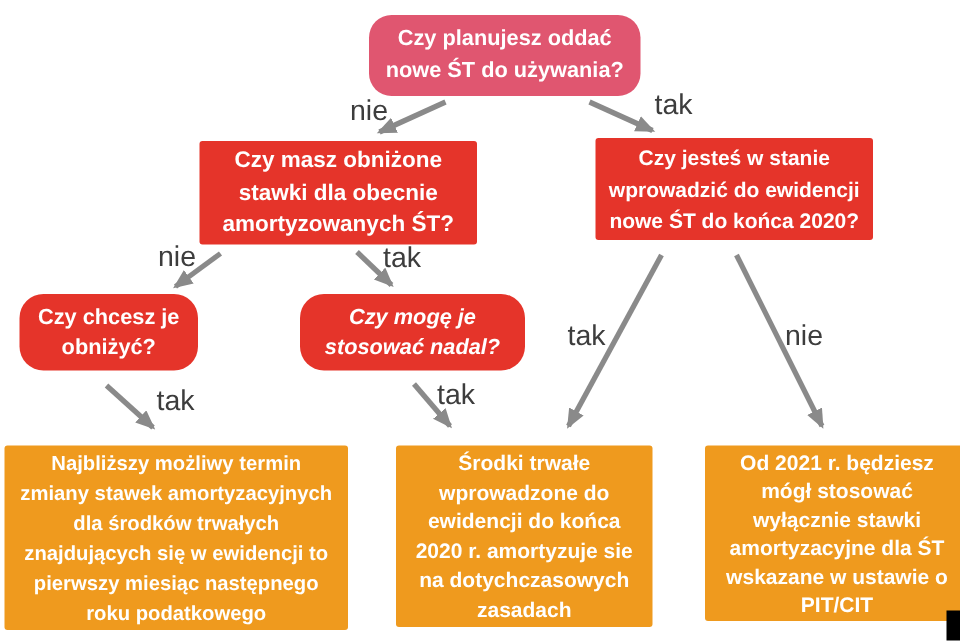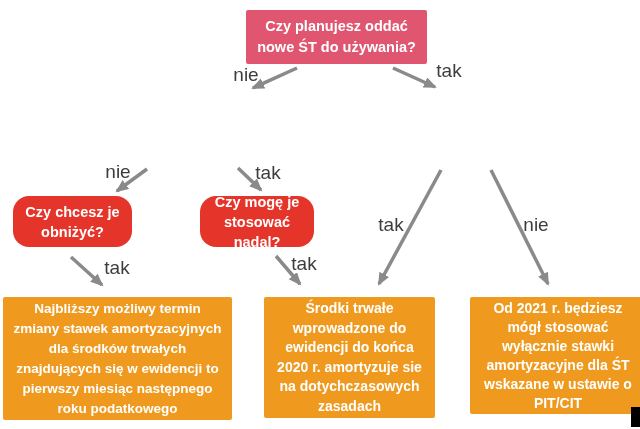--- a/index.html
+++ b/index.html
@@ -34,21 +34,21 @@
     display: flex;
     align-items: center;
     justify-content: center;
     text-align: center;
     color: var(--color-node-text, #ffffff);
     font-weight: 700;
     border-radius: 2px;
     box-sizing: border-box;
   }
   .node-text { white-space: pre-line; }
-  .node.start   { background: var(--color-start, #e05670);   font-size: 14.5px; line-height: 21px; padding: 0 6px; }
+  .node.start   { background: var(--color-start, #e05670);   font-size: 14.5px; line-height: 21px; padding: 0 6px; border-radius: 15px; }
   .node.question{ background: var(--color-question, #e5342a); }
   .node.outcome { background: var(--color-outcome, #ef9a1e); }
   .node.q-big   { font-size: 15px;   line-height: 21.5px; padding: 0 6px; }
   .node.q-big2  { font-size: 14px;   line-height: 21px;   padding: 0 4px; }
   .node.q-small { font-size: 14.5px; line-height: 20px;   padding: 0 4px; border-radius: 16px; }
   .node.o-1     { font-size: 13.5px; line-height: 20px;   padding: 0 6px; }
   .node.o-2     { font-size: 14px;   line-height: 19.5px; padding: 0 6px; }
   .node.o-3     { font-size: 14px;   line-height: 19px;   padding: 0 6px; }
   .edge-label {
     position: absolute;
@@ -84,28 +84,38 @@
     <line class="edge" x1="276" y1="256" x2="300" y2="284" marker-end="url(#ah)"></line>
     <line class="edge" x1="441" y1="170" x2="379" y2="284" marker-end="url(#ah)"></line>
     <line class="edge" x1="491" y1="170" x2="548" y2="284" marker-end="url(#ah)"></line>
   </svg>
 
   <div class="node start" style="left:246px; top:10px; width:181px; height:54px;">
     <div class="node-text">Czy planujesz oddać
 nowe ŚT do używania?</div>
   </div>
 
+  <div class="node question q-big" style="left:133px; top:94px; width:185px; height:69px;">
+    <div class="node-text">Czy masz obniżone
+stawki dla obecnie
+amortyzowanych ŚT?</div>
+  </div>
 
+  <div class="node question q-big2" style="left:397px; top:92px; width:185px; height:68px;">
+    <div class="node-text">Czy jesteś w stanie
+wprowadzić do ewidencji
+nowe ŚT do końca 2020?</div>
+  </div>
 
   <div class="node question q-small" style="left:13px; top:196px; width:119px; height:51px;">
     <div class="node-text">Czy chcesz je
 obniżyć?</div>
   </div>
 
-  <div class="node question q-small" style="left:200px; top:196px; width:114px; height:51px;">
+  <div class="node question q-small" style="left:200px; top:196px; width:150px; height:51px;font-style:italic;">
     <div class="node-text">Czy mogę je
 stosować nadal?</div>
   </div>
 
   <div class="node outcome o-1" style="left:3px; top:297px; width:229px; height:123px;">
     <div class="node-text">Najbliższy możliwy termin
 zmiany stawek amortyzacyjnych
 dla środków trwałych
 znajdujących się w ewidencji to
 pierwszy miesiąc następnego

